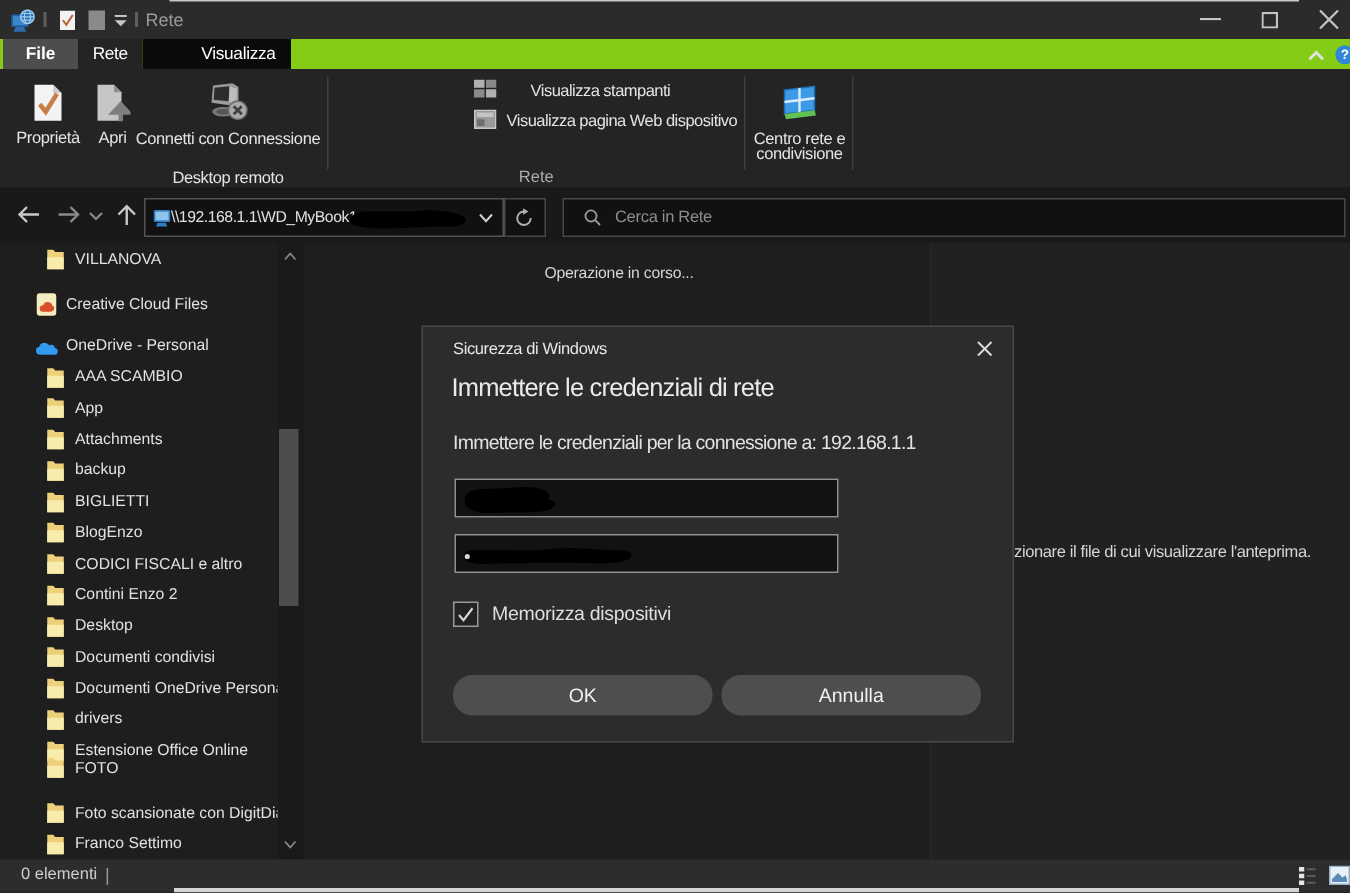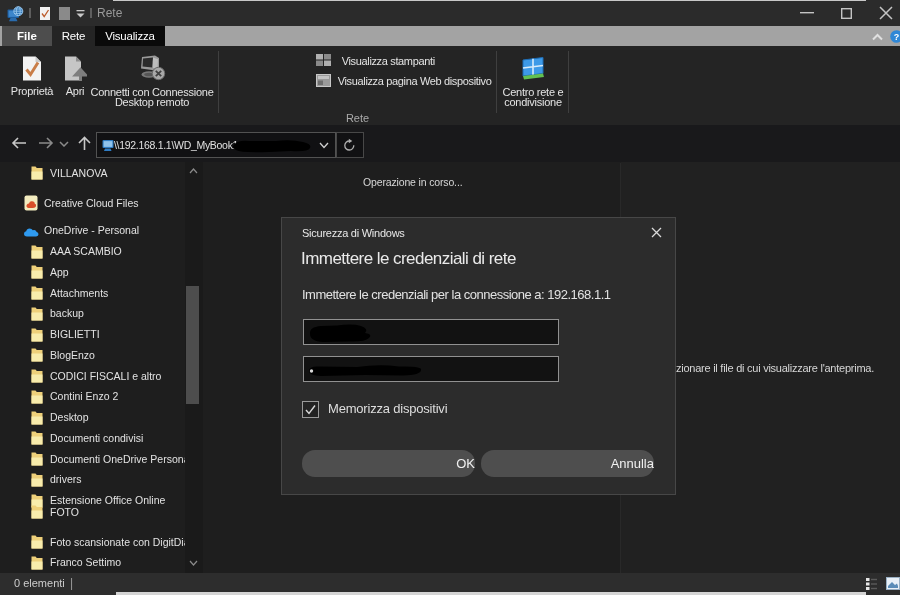--- a/index.html
+++ b/index.html
@@ -5,25 +5,25 @@
   html,body{margin:0;padding:0;}
   body{width:900px;height:595px;overflow:hidden;position:relative;background:#1e1e1e;
        font-family:"Liberation Sans",sans-serif;-webkit-font-smoothing:antialiased;}
   .abs{position:absolute;}
   
   #titlebar{left:0;top:0;width:900px;height:26px;background:#2b2b2b;}
   #topstrip{left:113px;top:0;width:753px;height:1px;background:#c8c8c8;}
   .tsep{position:absolute;width:1.5px;height:10px;background:#5e5e5e;top:8px;}
   #qat-rete{position:absolute;left:97px;top:6px;font-size:12px;color:#9a9a9a;}
   
-  #tabrow{left:0;top:26px;width:900px;height:20px;background:#a3a3a3;}
+  #tabrow{left:0;top:26px;width:900px;height:20px;background:#84cc16;}
   .tab{position:absolute;top:0;height:20px;line-height:20px;text-align:center;font-size:11.5px;letter-spacing:-0.2px;color:#fff;}
   #tab-file{left:2px;width:50px;background:#4d4d4d;font-weight:bold;letter-spacing:0;}
   #tab-rete{left:52px;width:43px;background:#242424;}
-  #tab-vis{left:95px;width:70px;background:#0a0a0a;}
+  #tab-vis{left:95px;width:70px;background:#0a0a0a;padding-left:29px;}
   
   #ribbon{left:0;top:46px;width:900px;height:79px;background:#242424;}
   .rsep{position:absolute;top:5px;height:62px;width:1px;background:#3f3f3f;}
   .rlabel{position:absolute;top:66px;height:13px;font-size:11px;color:#ababab;text-align:center;}
   .bigbtn{position:absolute;top:2px;text-align:center;font-size:11px;letter-spacing:-0.25px;color:#e4e4e4;line-height:10px;}
   .bigbtn div{white-space:nowrap;line-height:10px;margin-top:4px;}
   .smallbtn{position:absolute;font-size:11px;letter-spacing:-0.35px;color:#e4e4e4;height:16px;line-height:16px;white-space:nowrap;}
   
   #addr{left:0;top:125px;width:900px;height:37px;background:#19191b;}
   .navglyph{position:absolute;color:#c8c8c8;}
@@ -38,21 +38,21 @@
   .fold{position:absolute;left:31px;width:13px;height:13px;top:4px;}
   #vsb{position:absolute;left:185px;top:0;width:18px;height:411px;background:#1a1a1a;}
   #vsb .thumb{position:absolute;left:1px;top:124px;width:13px;height:118px;background:#4d4d4d;}
   #psep{position:absolute;left:620px;top:1px;width:1px;height:410px;background:#292929;}
   #pane{position:absolute;left:621px;top:0;width:279px;height:411px;background:#212121;}
   
   #dialog{position:absolute;left:281px;top:55px;width:395px;height:278px;background:#2c2c2c;
           border:1px solid #474747;box-sizing:border-box;}
   .dfield{position:absolute;left:21px;width:256px;height:26px;background:#121212;border:1px solid #919191;box-sizing:border-box;}
   .dbtn{position:absolute;width:173px;height:27px;background:#4e4e4e;color:#f0f0f0;font-size:13px;
-        text-align:right;line-height:27px;border-radius:13px;}
+        text-align:center;line-height:27px;border-radius:13px;}
   
   #statusbar{left:0;top:573px;width:900px;height:22px;background:#2d2d2d;color:#cccccc;font-size:12px;}
   #botstrip{left:116px;top:592px;width:750px;height:3px;background:#d4d4d4;}
 </style>
 </head>
 <body>
 
 <div class="abs" id="titlebar">
   <svg class="abs" style="left:7px;top:6px" width="17" height="16" viewBox="0 0 17 16">
     <rect x="0.5" y="3.5" width="11.5" height="8.5" rx="1" fill="#1d5d9e"></rect>
@@ -129,32 +129,32 @@
     <svg width="27" height="28" viewBox="0 0 27 28" style="margin-top:6px">
       <path d="M3 3 L16 1.5 L20 4 L20 17 L2 14.5 Z" fill="#9a9a9a"></path>
       <path d="M4 4.5 L14 3.5 L13.5 13.5 L3.5 12.5 Z" fill="#2c2c2c"></path>
       <path d="M14 3.5 L19 5.2 L18.5 16 L13.5 13.5 Z" fill="#bdbdbd"></path>
       <ellipse cx="10" cy="20.5" rx="7.5" ry="3.2" fill="#787878"></ellipse>
       <ellipse cx="10" cy="20.5" rx="4.8" ry="1.8" fill="#555"></ellipse>
       <circle cx="19.5" cy="19.5" r="6.2" fill="#a8a8a8"></circle>
       <circle cx="19.5" cy="19.5" r="6.2" fill="none" stroke="#6a6a6a"></circle>
       <path d="M16.8 16.8 L22.2 22.2 M22.2 16.8 L16.8 22.2" stroke="#404040" stroke-width="1.8"></path>
     </svg>
-    <div>Connetti con Connessione</div><div style="margin-top:0">Desktop remoto</div>
+    <div>Connetti con Connessione</div><div style="margin-top:16px">Desktop remoto</div>
   </div>
 
 
   <div class="smallbtn" style="left:316px;top:7px">
     <svg width="15" height="13" viewBox="0 0 15 13" style="vertical-align:-2px">
       <rect x="0" y="0" width="7" height="5.5" fill="#b0b0b0"></rect>
       <rect x="8" y="0" width="7" height="5.5" fill="#8a8a8a"></rect>
       <rect x="0" y="6.5" width="7" height="5.5" fill="#8a8a8a"></rect>
       <rect x="8" y="6.5" width="7" height="5.5" fill="#b0b0b0"></rect>
     </svg>
-    <span style="margin-left:8px">Visualizza stampanti</span>
+    <span style="margin-left:20px">Visualizza stampanti</span>
   </div>
   <div class="smallbtn" style="left:316px;top:27px">
     <svg width="15" height="13" viewBox="0 0 15 13" style="vertical-align:-2px">
       <rect x="0.5" y="0.5" width="14" height="12" fill="#9a9a9a" stroke="#c8c8c8"></rect>
       <rect x="2" y="2" width="11" height="3" fill="#c4c4c4"></rect>
       <rect x="2" y="6.5" width="5" height="4.5" fill="#6e6e6e"></rect>
     </svg>
     <span style="margin-left:4px">Visualizza pagina Web dispositivo</span>
   </div>
 
@@ -195,20 +195,27 @@
 
     <svg style="position:absolute;left:134px;top:4px" width="82" height="19" viewBox="0 0 82 19">
       <path d="M3 8 Q6 3 18 4 L45 4 Q60 2 72 5 Q81 7 79 11 Q77 15 60 14 L38 15 Q10 16 5 13 Q0 11 3 8 Z" fill="#000"></path>
     </svg>
   </div>
   <div id="refbox">
     <svg style="position:absolute;left:6px;top:5px" width="13" height="14" viewBox="0 0 13 14">
       <path d="M10.8 7.3 A4.5 4.5 0 1 1 6.5 3" stroke="#b0b0b0" stroke-width="1.3" fill="none"></path>
       <path d="M5.8 0.8 L9.3 3 L5.8 5.2 Z" fill="#b0b0b0"></path>
     </svg>
+  </div>
+  <div id="searchbox">
+    <svg style="position:absolute;left:13px;top:6px" width="12" height="12" viewBox="0 0 12 12">
+      <circle cx="5" cy="5" r="3.7" stroke="#9a9a9a" stroke-width="1.2" fill="none"></circle>
+      <path d="M7.8 7.8 L11 11" stroke="#9a9a9a" stroke-width="1.2"></path>
+    </svg>
+    <div style="position:absolute;left:34px;top:6px;font-size:11px;letter-spacing:-0.2px;color:#8e8e8e">Cerca in Rete</div>
   </div>
 </div>
 
 <div class="abs" id="content">
   <div id="pane"></div>
     <div id="psep"></div>
 
   <div id="sidebar">
   <div class="srow" style="top:0px">
         <svg class="fold" style="top:3px;width:12px;height:15px" viewBox="0 0 12 15">

